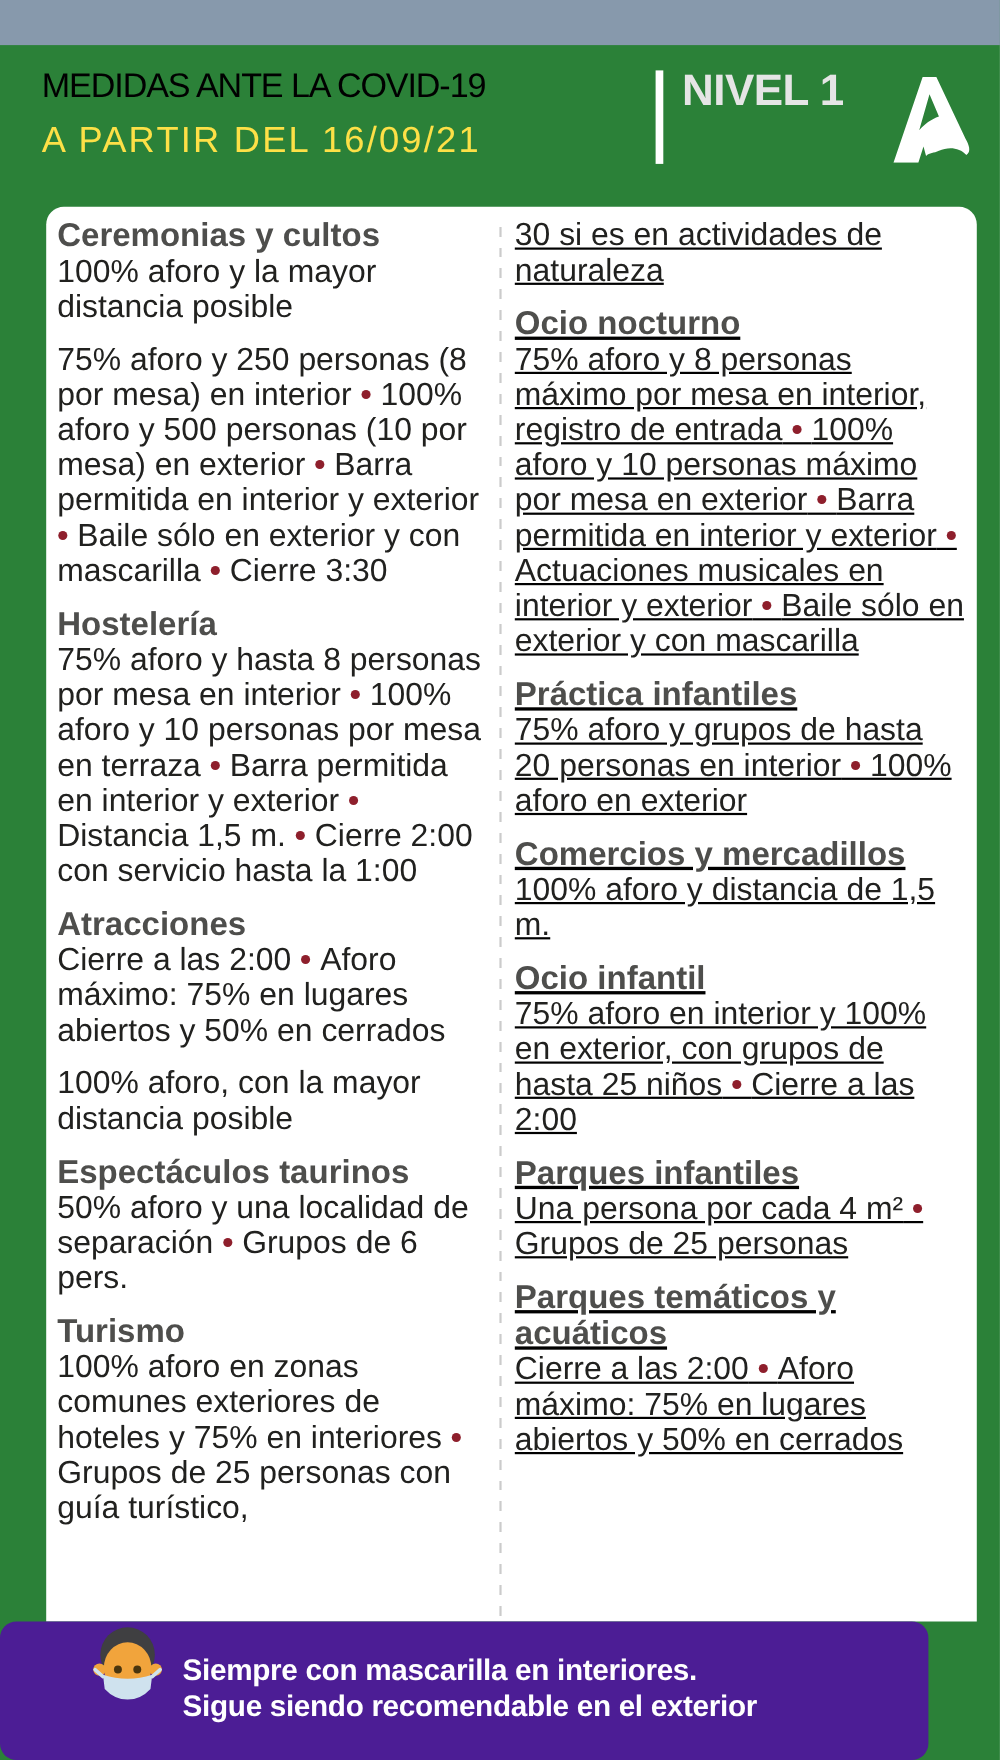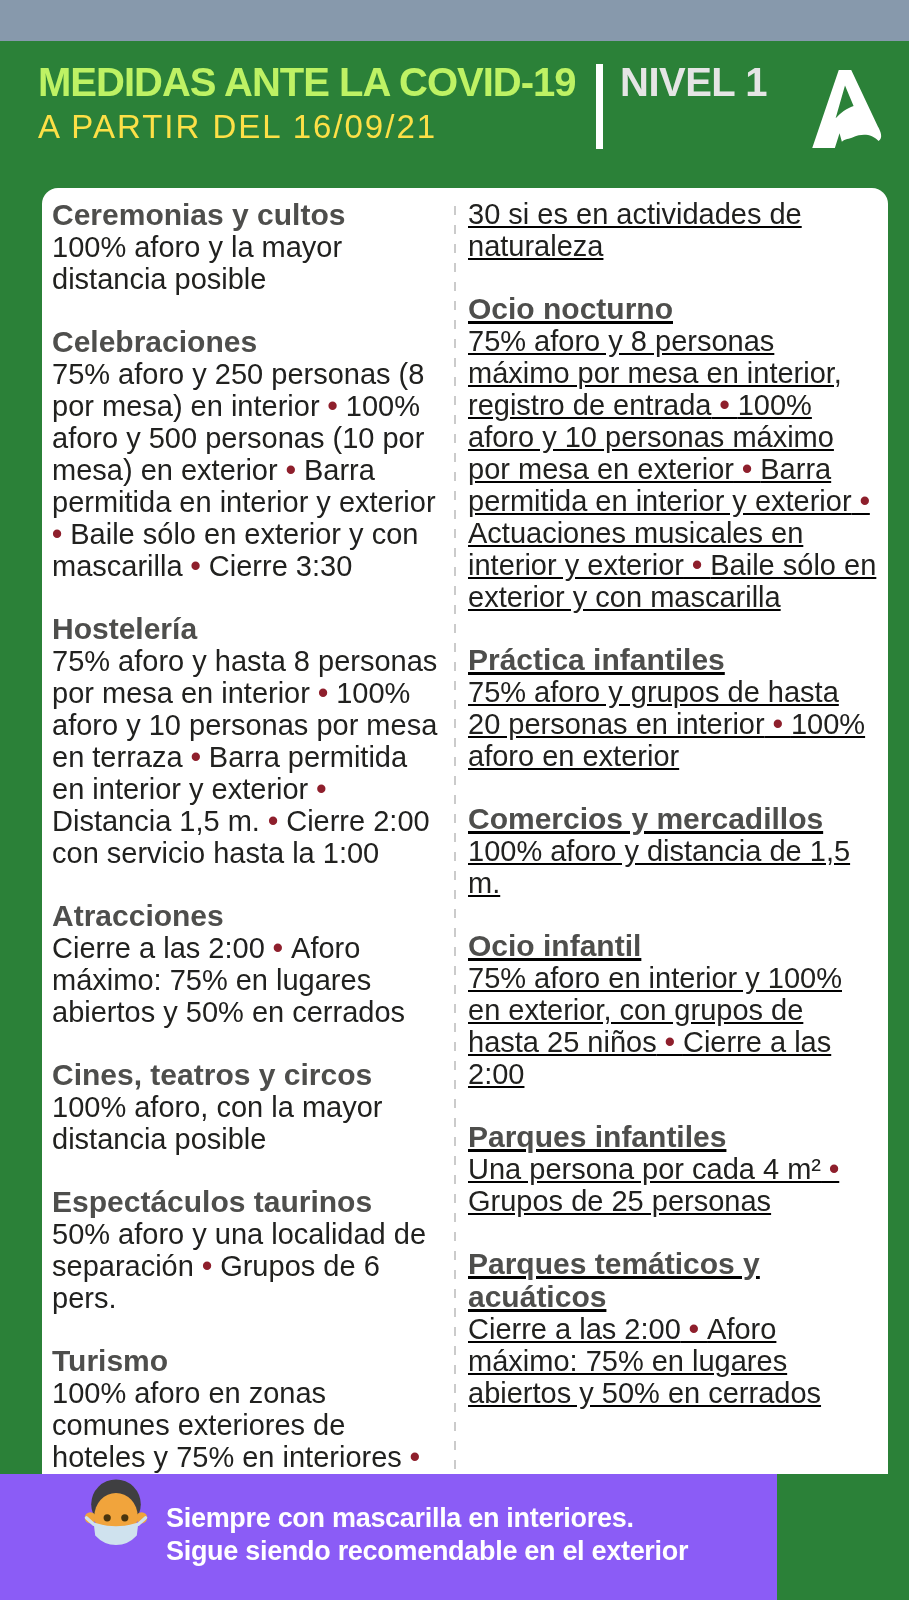--- a/index.html
+++ b/index.html
@@ -9,21 +9,21 @@
     overflow:hidden;
     background:#2b8138;
     font-family:"Liberation Sans","DejaVu Sans",sans-serif;
   }
   .topbar {
     position:absolute; left:0; top:0; width:909px; height:41px;
     background:#8799ac;
   }
   .hdr-title {
     position:absolute; left:38px; top:60px;
-    font-size:40px; font-weight:bold; color:#bef264;
+    font-size:31px; font-weight:normal; color:#000000;
     letter-spacing:-1px; white-space:nowrap;
   }
   .hdr-subtitle {
     position:absolute; left:38px; top:108px;
     font-size:33px; font-weight:normal; color:#fde047;
     letter-spacing:2px; white-space:nowrap;
   }
   .hdr-sep {
     position:absolute; left:596px; top:64px; width:7px; height:85px;
     background:#ffffff;
@@ -42,32 +42,33 @@
     border-radius:16px 16px 0 0;
     display:flex;
     padding:10px 10px 0 10px;
   }
   .col { width:402px; padding-right:8px; }
   .colR { width:auto; flex:1; padding-left:12px; padding-right:0;text-decoration:underline; }
   .divider {
     width:2px; align-self:stretch; margin-top:8px;
     background:repeating-linear-gradient(to bottom,#cbcbcb 0 9px,transparent 9px 19px);
   }
-  .section { margin-top:30px; }
+  .section { margin-top:16px; }
   .section:first-child { margin-top:0; }
   .sec-title {
     font-size:30px; line-height:33px; font-weight:bold; color:#4e4e4c;
   }
   .sec-body {
     font-size:29px; line-height:32px; color:#21211f;
   }
   .bullet { color:#8e1f2c; font-weight:bold; }
   .footer {
-    position:absolute; left:0; top:1474px; width:777px; height:126px;
-    background:#8b5cf6;
+    position:absolute; left:0; top:1474px; width:844px; height:126px;
+    background:#4c1d95;
+    border-radius:15px;
   }
   .mask-icon {
     position:absolute; left:84px; top:4px; width:64px; height:70px;
   }
   .footer-text {
     position:absolute; left:166px; top:28px;
     color:#ffffff; font-weight:bold;
     font-size:27px; line-height:33px; letter-spacing:-0.3px;
     white-space:nowrap;
   }
@@ -94,33 +95,31 @@
   </svg>
 </div>
 
 <div class="panel">
   <div class="col">
       <div class="section">
         <div class="sec-title">Ceremonias y cultos</div>
         <div class="sec-body"><span>100% aforo y la mayor distancia posible</span></div>
       </div>
       <div class="section">
-        <div class="sec-title">Celebraciones</div>
         <div class="sec-body"><span>75% aforo y 250 personas (8 por mesa) en interior</span><span class="bullet"> • </span><span>100% aforo y 500 personas (10 por mesa) en exterior</span><span class="bullet"> • </span><span>Barra permitida en interior y exterior</span><span class="bullet"> • </span><span>Baile sólo en exterior y con mascarilla</span><span class="bullet"> • </span><span>Cierre 3:30</span></div>
       </div>
       <div class="section">
         <div class="sec-title">Hostelería</div>
         <div class="sec-body"><span>75% aforo y hasta 8 personas por mesa en interior</span><span class="bullet"> • </span><span>100% aforo y 10 personas por mesa en terraza</span><span class="bullet"> • </span><span>Barra permitida en interior y exterior</span><span class="bullet"> • </span><span>Distancia 1,5 m.</span><span class="bullet"> • </span><span>Cierre 2:00 con servicio hasta la 1:00</span></div>
       </div>
       <div class="section">
         <div class="sec-title">Atracciones</div>
         <div class="sec-body"><span>Cierre a las 2:00</span><span class="bullet"> • </span><span>Aforo máximo: 75% en lugares abiertos y 50% en cerrados</span></div>
       </div>
       <div class="section">
-        <div class="sec-title">Cines, teatros y circos</div>
         <div class="sec-body"><span>100% aforo, con la mayor distancia posible</span></div>
       </div>
       <div class="section">
         <div class="sec-title">Espectáculos taurinos</div>
         <div class="sec-body"><span>50% aforo y una localidad de separación</span><span class="bullet"> • </span><span>Grupos de 6 pers.</span></div>
       </div>
       <div class="section">
         <div class="sec-title">Turismo</div>
         <div class="sec-body"><span>100% aforo en zonas comunes exteriores de hoteles y 75% en interiores</span><span class="bullet"> • </span><span>Grupos de 25 personas con guía turístico,</span></div>
       </div>

